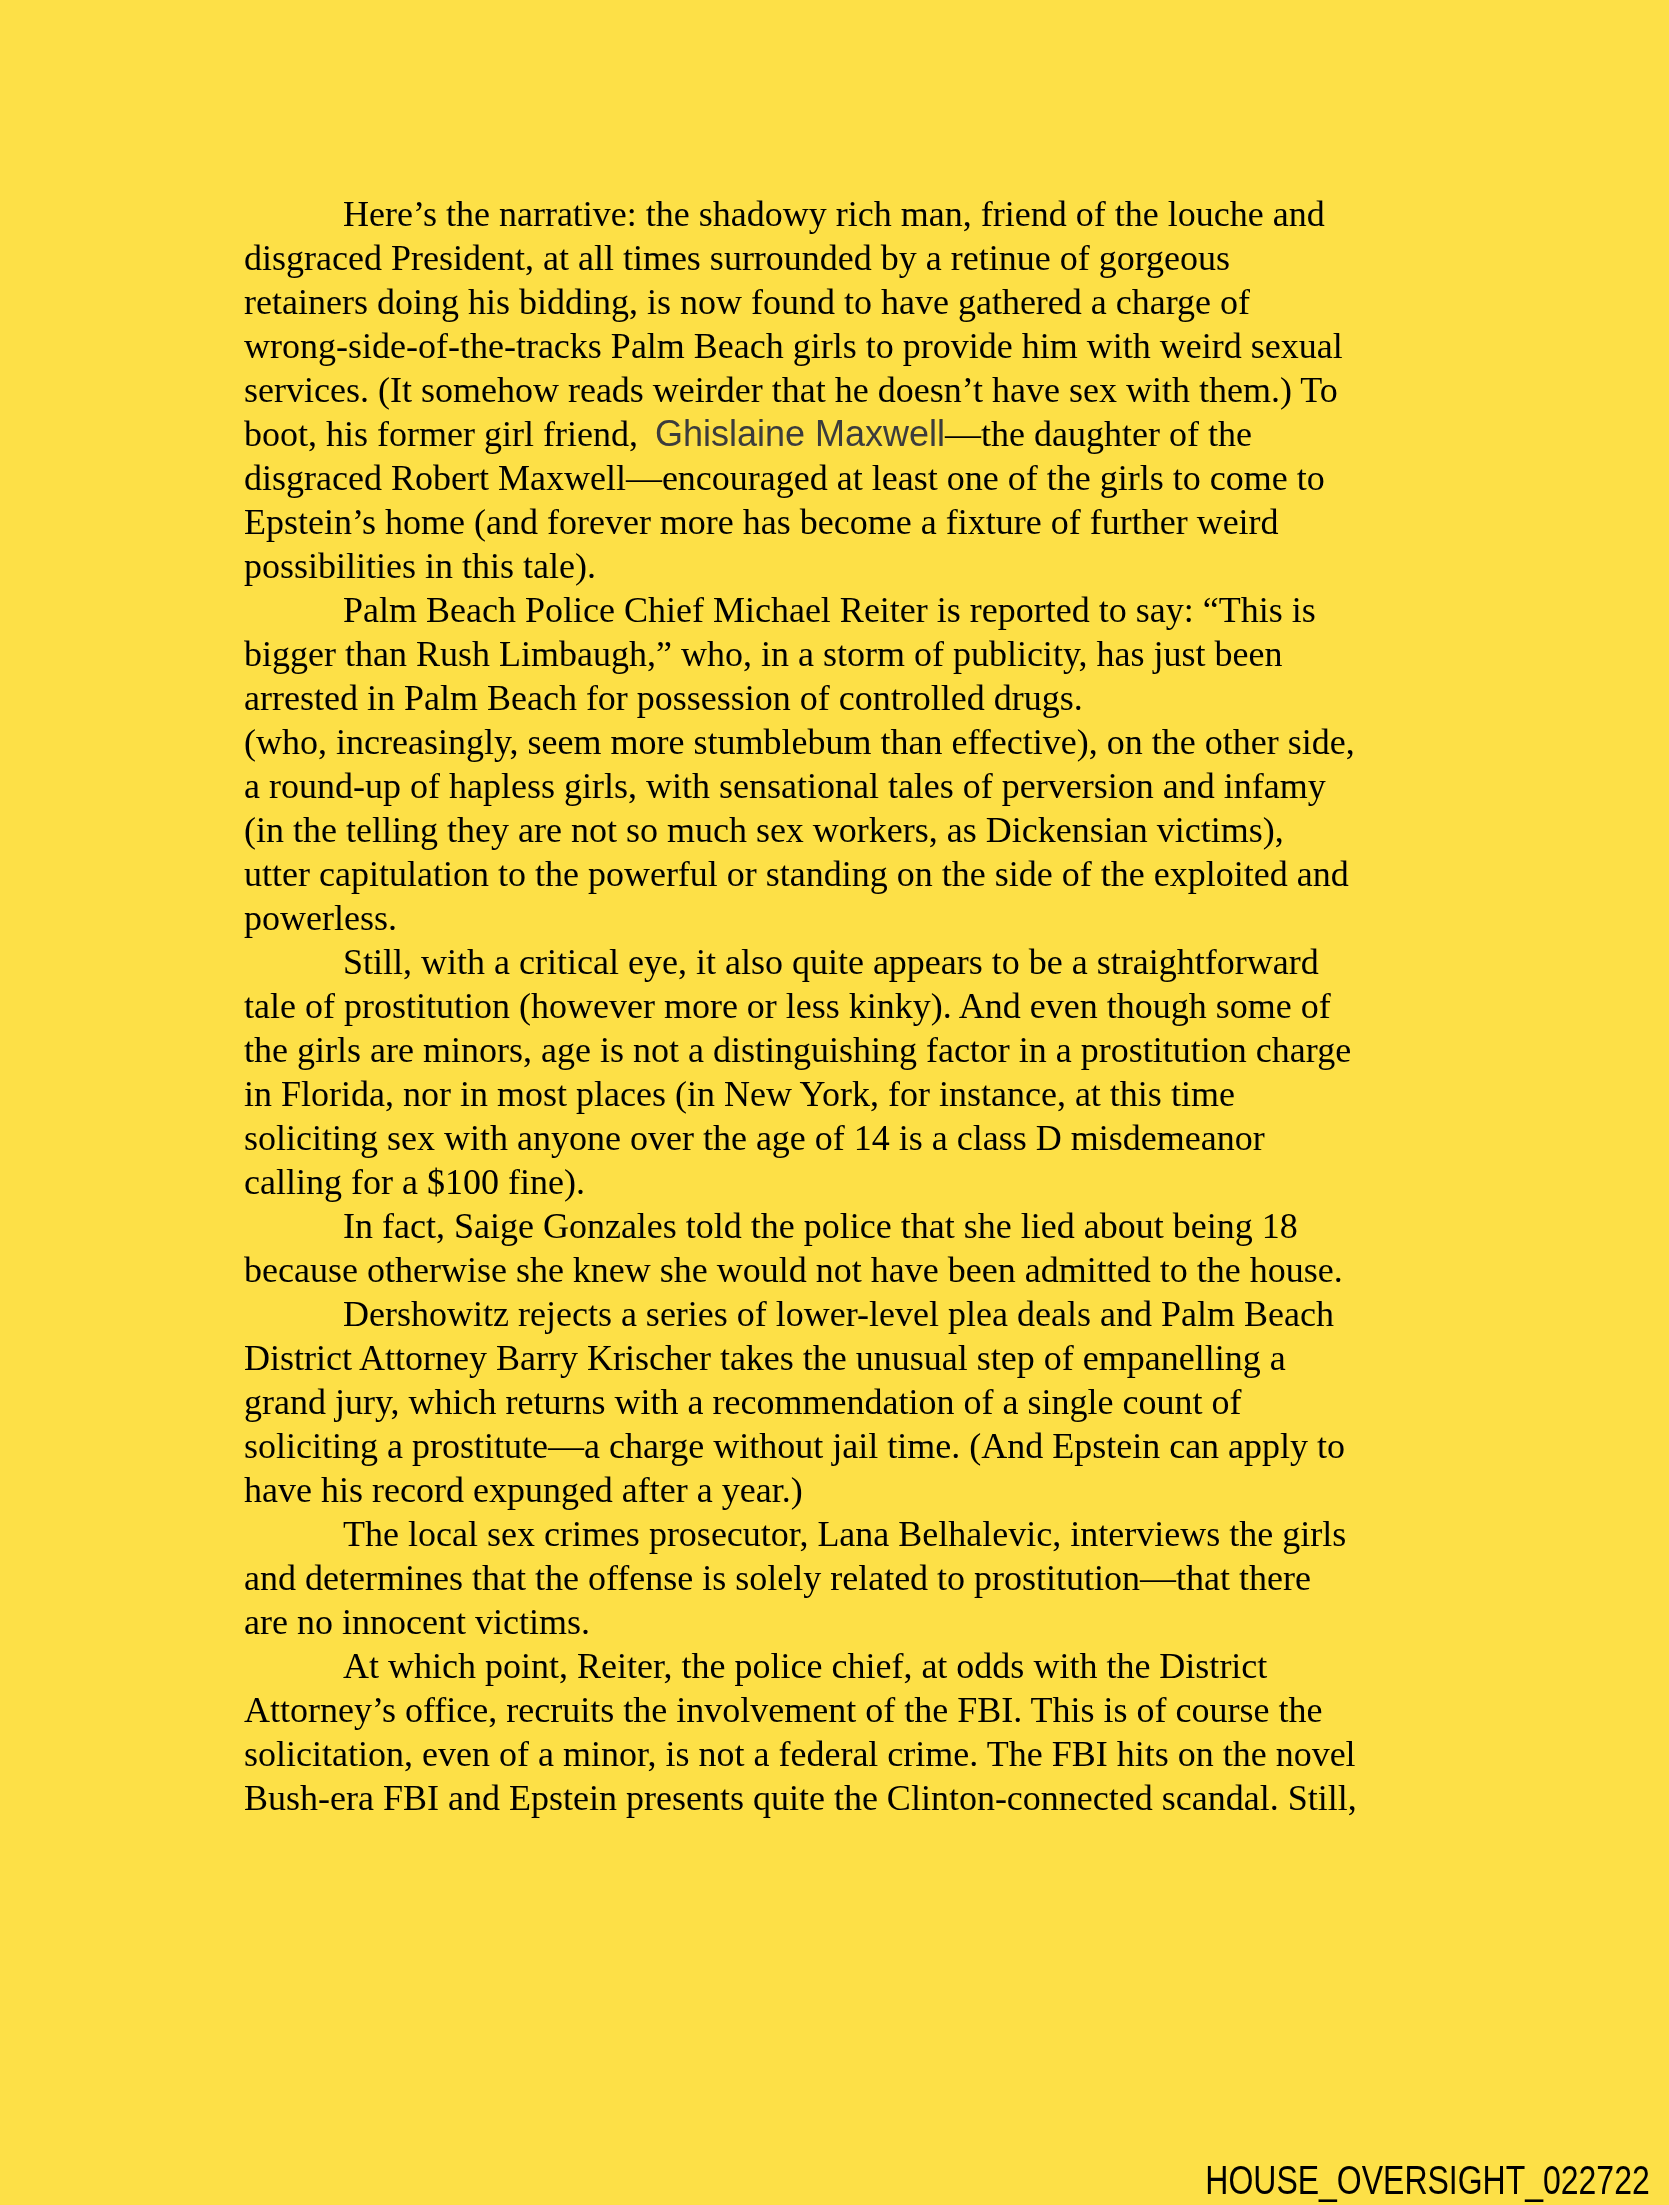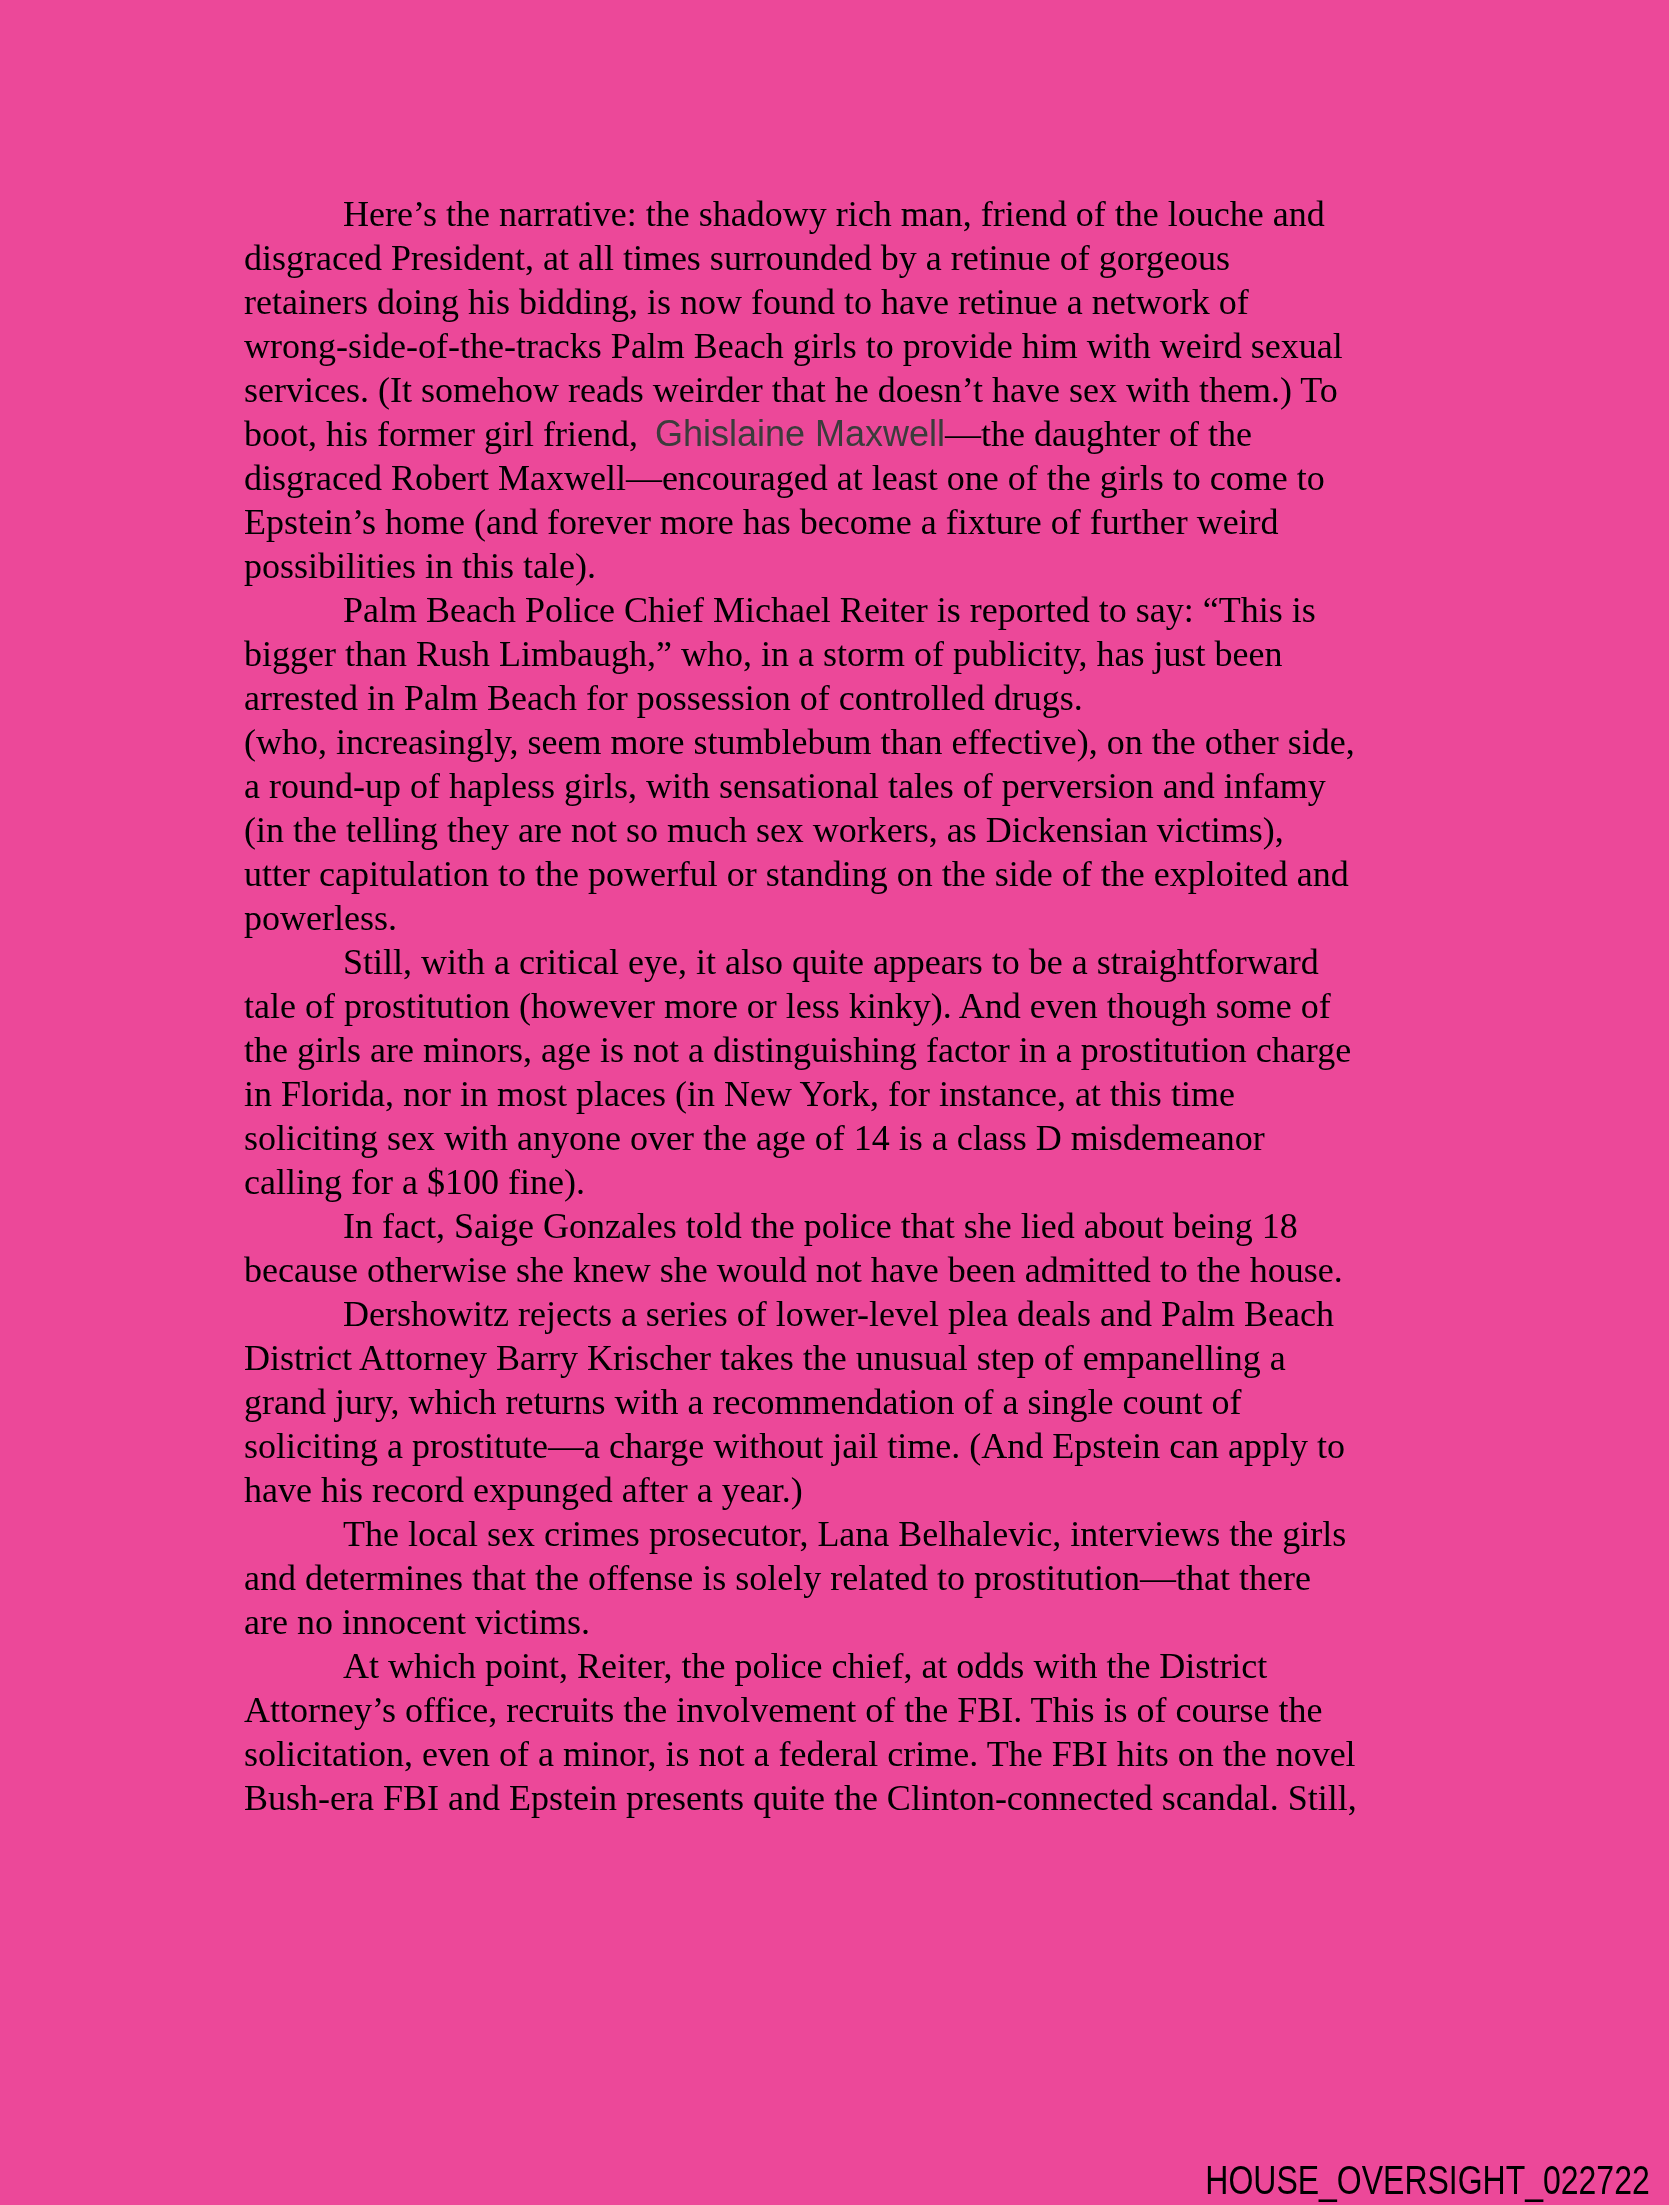--- a/index.html
+++ b/index.html
@@ -4,21 +4,21 @@
 <style>
   html, body {
     margin: 0;
     padding: 0;
     background: #ffffff;
   }
   .page {
     position: relative;
     width: 1669px;
     height: 2205px;
-    background: #ec4899;
+    background: #fde047;
     overflow: hidden;
     font-family: "Liberation Serif", serif;
     color: #000000;
   }
   .text-block {
     position: absolute;
     left: 244px;
     top: 192px;
     width: 1198px;
     font-size: 36px;
@@ -59,21 +59,21 @@
   }
 </style>
 </head>
 <body>
 
 <div class="page">
   <div class="text-block">
       <div class="paragraph">
         <div class="line indent"><span class="seg">Here’s the narrative: the shadowy rich man, friend of the louche and</span></div>
         <div class="line"><span class="seg">disgraced President, at all times surrounded by a retinue of gorgeous</span></div>
-        <div class="line"><span class="seg">retainers doing his bidding, is now found to have retinue a network of</span></div>
+        <div class="line"><span class="seg">retainers doing his bidding, is now found to have gathered a charge of</span></div>
         <div class="line"><span class="seg">wrong-side-of-the-tracks Palm Beach girls to provide him with weird sexual</span></div>
         <div class="line"><span class="seg">services. (It somehow reads weirder that he doesn’t have sex with them.) To</span></div>
         <div class="line"><span class="seg">boot, his former girl friend, </span><span class="hl">Ghislaine Maxwell</span><span class="seg">—the daughter of the</span></div>
         <div class="line"><span class="seg">disgraced Robert Maxwell—encouraged at least one of the girls to come to</span></div>
         <div class="line"><span class="seg">Epstein’s home (and forever more has become a fixture of further weird</span></div>
         <div class="line"><span class="seg">possibilities in this tale).</span></div>
       </div>
       <div class="paragraph">
         <div class="line indent"><span class="seg">Palm Beach Police Chief Michael Reiter is reported to say: “This is</span></div>
         <div class="line"><span class="seg">bigger than Rush Limbaugh,” who, in a storm of publicity, has just been</span></div>

